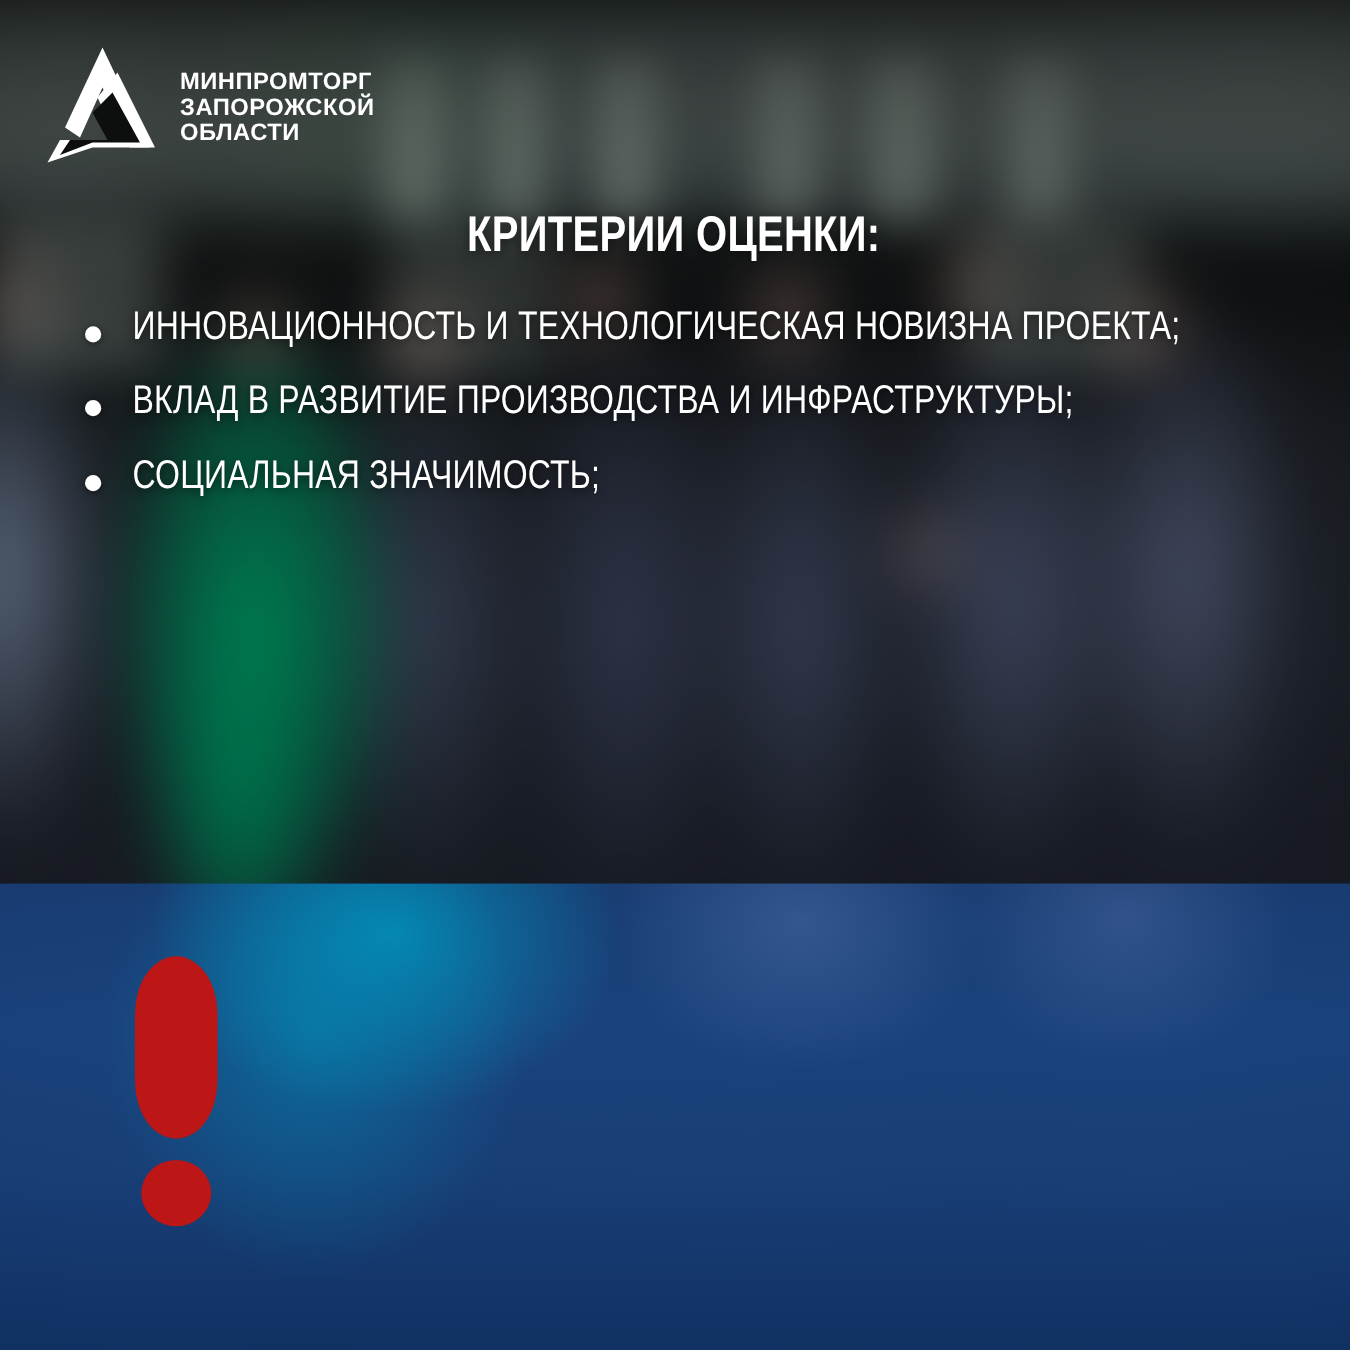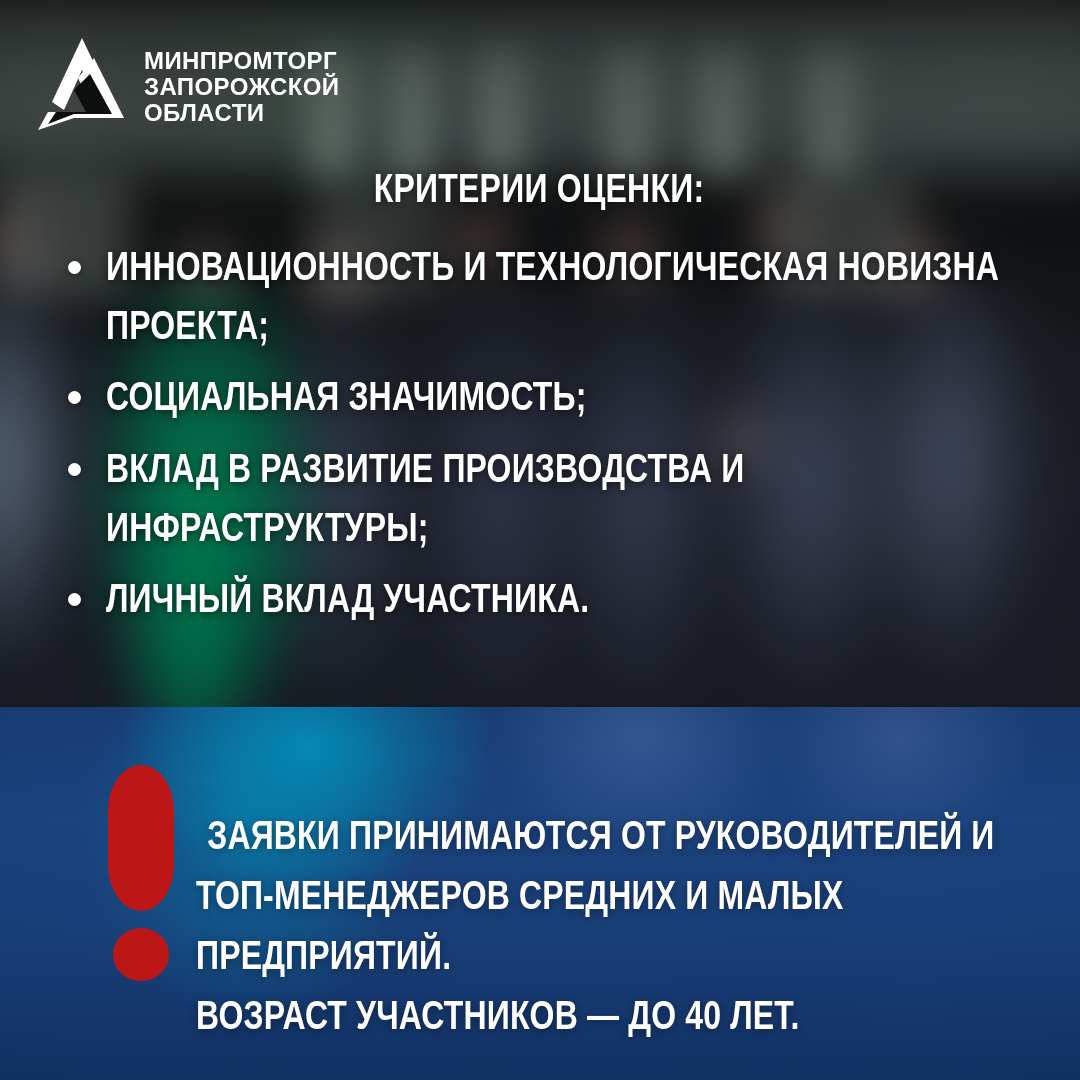--- a/index.html
+++ b/index.html
@@ -116,21 +116,21 @@
     left:34px; top:34px;
     display:flex;
     align-items:center;
     gap:14px;
     z-index:6;
   }
   .logo-mark{ width:96px; height:104px; display:block; }
   .logo-text{
     color:#fff;
     font-weight:bold;
-    font-size:24px;
+    font-size:19px;
     line-height:1.08;
     letter-spacing:.4px;
     white-space:pre-line;
     text-transform:uppercase;
     padding-top:2px;
   }
 
   
   .criteria{
     position:absolute;
@@ -150,22 +150,22 @@
     margin:0 0 26px 0;
     padding-right:0;
   }
   .criteria-list{
     list-style:none;
     margin:0;
     padding:0 24px 0 66px;
   }
   .criteria-item{
     position:relative;
-    font-size:40px;
-    font-weight:bold;
+    font-size:32px;
+    font-weight:normal;
     line-height:1.48;
     letter-spacing:.2px;
     margin-bottom:12px;
     padding-left:40px;
     text-shadow:0 2px 9px rgba(0,0,0,.6);
   }
   .criteria-item .txt{
     display:inline-block;
     transform:scaleX(.80);
     transform-origin:left top;
@@ -273,33 +273,27 @@
     </span>
     <span class="logo-text">МИНПРОМТОРГ
 ЗАПОРОЖСКОЙ
 ОБЛАСТИ</span>
   </div>
 
   <div class="criteria">
     <div class="criteria-title">КРИТЕРИИ ОЦЕНКИ:</div>
     <ul class="criteria-list">
       <li class="criteria-item"><span class="txt">ИННОВАЦИОННОСТЬ И ТЕХНОЛОГИЧЕСКАЯ НОВИЗНА ПРОЕКТА;</span></li>
+      <li class="criteria-item"><span class="txt">ВКЛАД В РАЗВИТИЕ ПРОИЗВОДСТВА И ИНФРАСТРУКТУРЫ;</span></li>
       <li class="criteria-item"><span class="txt">СОЦИАЛЬНАЯ ЗНАЧИМОСТЬ;</span></li>
-      <li class="criteria-item"><span class="txt">ВКЛАД В РАЗВИТИЕ ПРОИЗВОДСТВА И ИНФРАСТРУКТУРЫ;</span></li>
-      <li class="criteria-item"><span class="txt">ЛИЧНЫЙ ВКЛАД УЧАСТНИКА.</span></li>
     </ul>
   </div>
 
   <div class="blue-banner">
     <div class="banner-inner">
       <div class="excl">
         <div class="excl-bar-shape"></div>
         <div class="excl-dot"></div>
       </div>
-      <div class="banner-text">
-        <span class="line indent"><span class="txt">ЗАЯВКИ ПРИНИМАЮТСЯ ОТ РУКОВОДИТЕЛЕЙ И</span></span>
-        <span class="line"><span class="txt">ТОП-МЕНЕДЖЕРОВ СРЕДНИХ И МАЛЫХ ПРЕДПРИЯТИЙ.</span></span>
-        <span class="line"><span class="txt">ВОЗРАСТ УЧАСТНИКОВ — ДО 40 ЛЕТ.</span></span>
-      </div>
     </div>
   </div>
 
 </div>
 
 </body></html>

